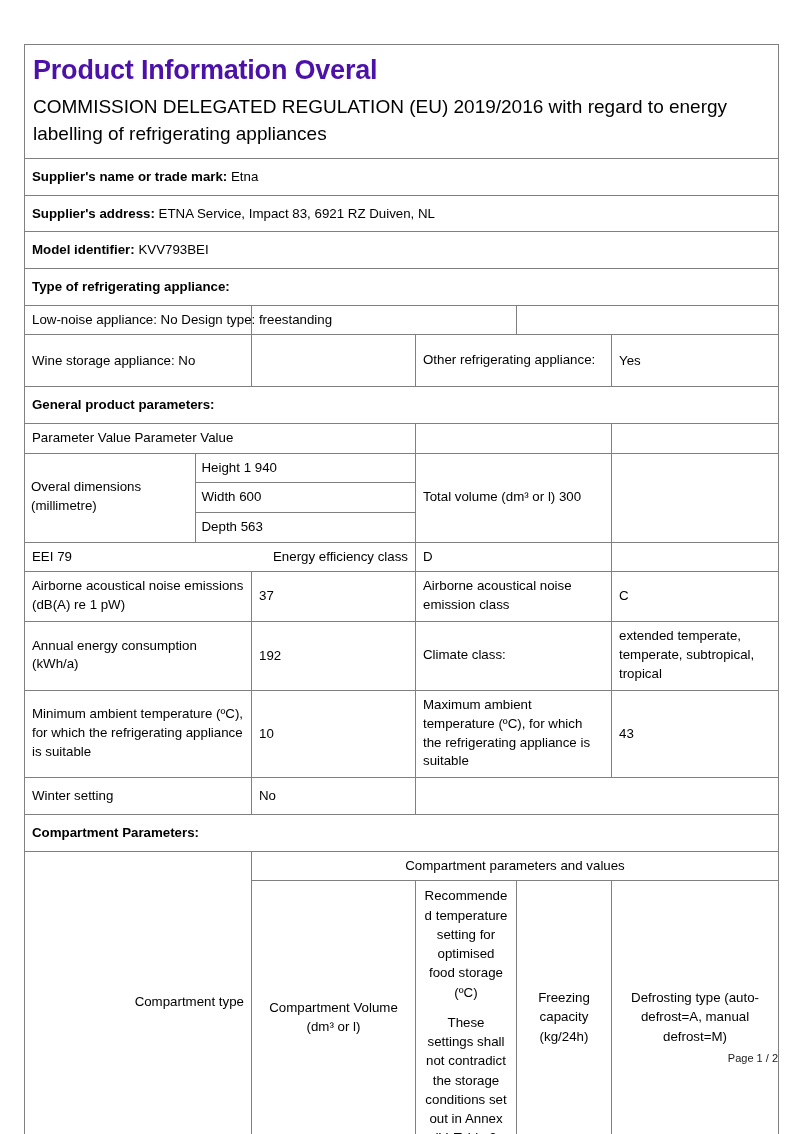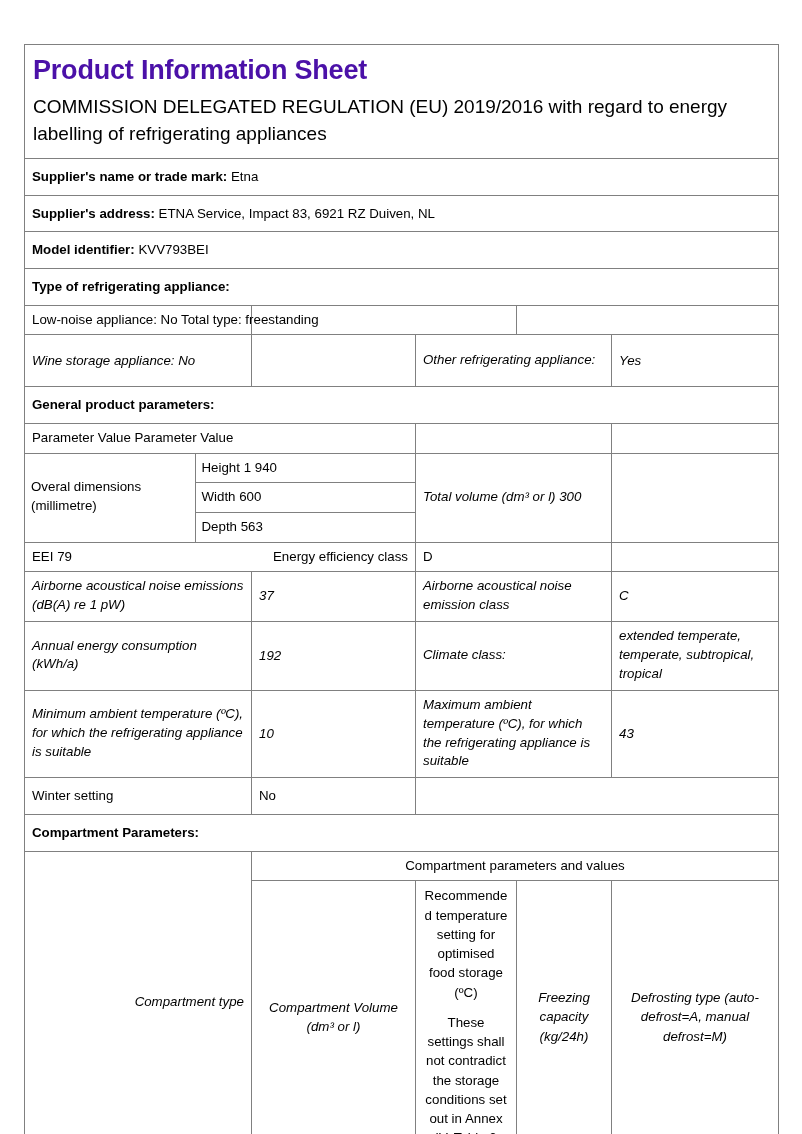--- a/index.html
+++ b/index.html
@@ -120,21 +120,21 @@
     text-align: center;
     line-height: 1.45;
   }
   .rec-temp {
     text-align: center;
     line-height: 1.45;
   }
   .rec-temp .para2 { margin-top: 11px; }
 
   td.vb { vertical-align: bottom; margin-top: 14px; }
-  td.vm { vertical-align: middle; font-style: italic; }
+  td.vm { vertical-align: middle; }
 
   .footer {
     position: absolute;
     left: 24px;
     top: 1052px;
     width: 754px;
     text-align: right;
     font-size: 11px;
     color: #1a1a1a;
   }
@@ -151,21 +151,21 @@
         <col style="width:56px">
         <col style="width:164px">
         <col style="width:101px">
         <col style="width:95px">
         <col style="width:167px">
       </colgroup>
       <tbody>
 
         <tr>
           <td colspan="6" class="title-cell">
-            <div class="doc-title">Product Information Sheet</div>
+            <div class="doc-title">Product Information Overal</div>
           </td>
         </tr>
 
         <tr>
           <td colspan="6" class="subtitle-cell">
             <div class="doc-subtitle">COMMISSION DELEGATED REGULATION (EU) 2019/2016 with regard to energy labelling of refrigerating appliances</div>
           </td>
         </tr>
 
         <tr>
@@ -188,21 +188,21 @@
             <span>KVV793BEI</span>
           </td>
         </tr>
 
         <tr>
           <td colspan="6" class="row-pad-lg bold">Type of refrigerating appliance:</td>
         </tr>
 
         <tr>
           <td colspan="2" class="clip-allow">
-            <span class="nowrap-overflow">Low-noise appliance: No Total type: freestanding</span>
+            <span class="nowrap-overflow">Low-noise appliance: No Design type: freestanding</span>
           </td>
           <td colspan="2">&nbsp;</td>
           <td colspan="2">&nbsp;</td>
         </tr>
 
         <tr>
           <td colspan="2" class="vm" style="height:40px">Wine storage appliance: No</td>
           <td colspan="1">&nbsp;</td>
           <td colspan="2" class="tall-label vm">Other  refrigerating appliance:</td>
           <td class="vm">Yes</td>
@@ -317,14 +317,15 @@
           <td class="row-pad-lg center">- -</td>
           <td class="row-pad-lg center">- -</td>
           <td class="row-pad-lg center">&nbsp;</td>
           <td class="row-pad-lg center">&nbsp;</td>
         </tr>
 
       </tbody>
     </table>
   </div>
 
+  <div class="footer">Page 1 / 2</div>
 
 </div>
 
 </body></html>

